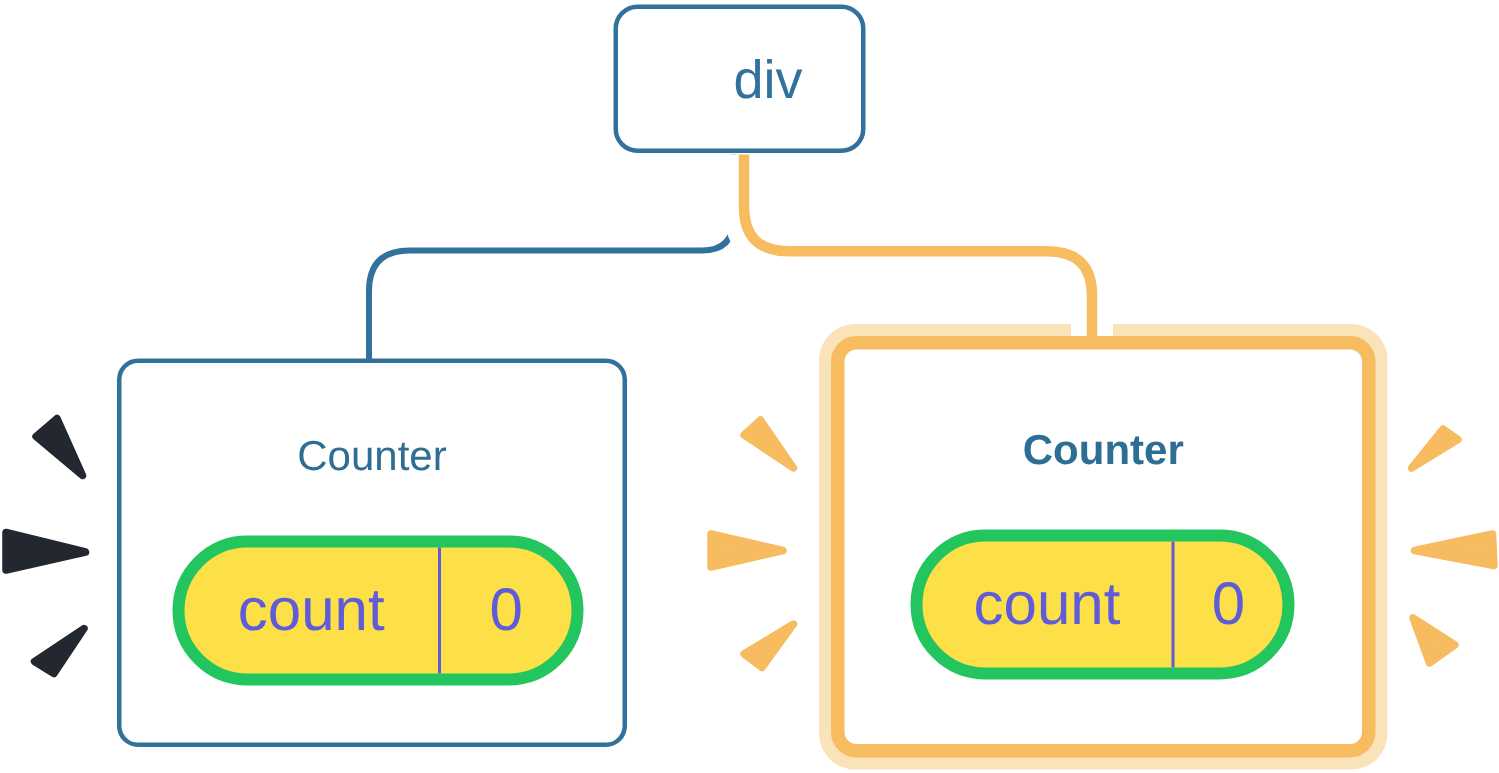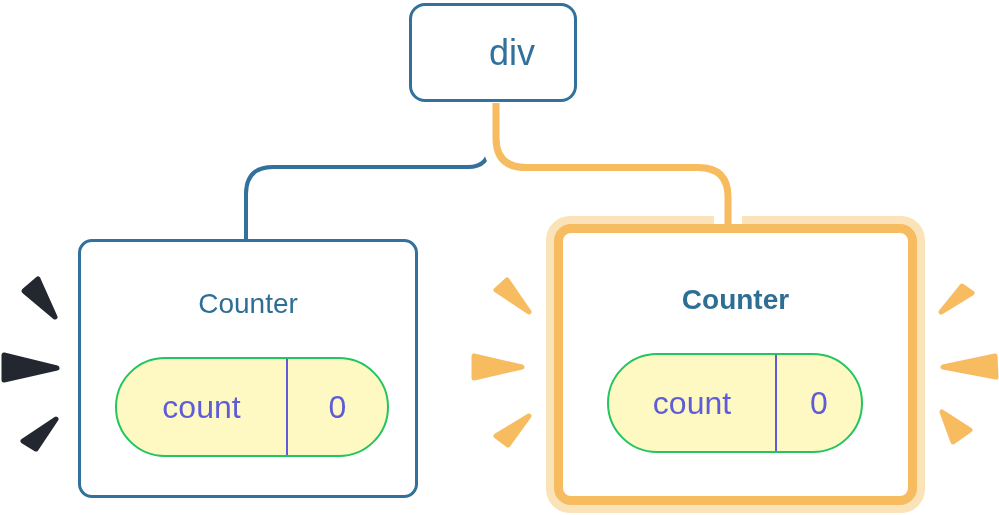--- a/index.html
+++ b/index.html
@@ -27,23 +27,23 @@
     position:absolute;left:8px;top:8px;right:8px;bottom:8px;
     background:#fff;border:9px solid #F7BB60;border-radius:17px;box-sizing:border-box;
   }
   .counter-title{
     position:absolute;left:0;right:0;text-align:center;
     font-size:28px;line-height:42px;color:#2E6E94;
   }
   .counter-left .counter-title{top:41px;font-weight:500;}
   .counter-right .counter-title{top:46px;font-weight:700;}
   .pill{
-    position:absolute;display:flex;background:#fef9c3;box-sizing:border-box;
-    border:2px solid #22c55e;border-radius:50px;height:100px;
-    color:#5E5CD9;font-size:32px;
+    position:absolute;display:flex;background:#fde047;box-sizing:border-box;
+    border:8px solid #22c55e;border-radius:50px;height:100px;
+    color:#5E5CD9;font-size:40px;
   }
   .counter-left .pill{left:34px;top:115px;width:274px;}
   .counter-right .pill{left:44px;top:120px;width:256px;}
   .pill-key{
     display:flex;align-items:center;justify-content:center;box-sizing:border-box;
   }
   .counter-left .pill-key{width:169px;}
   .counter-right .pill-key{width:166px;}
   .pill-val{
     flex:1;display:flex;align-items:center;justify-content:center;

